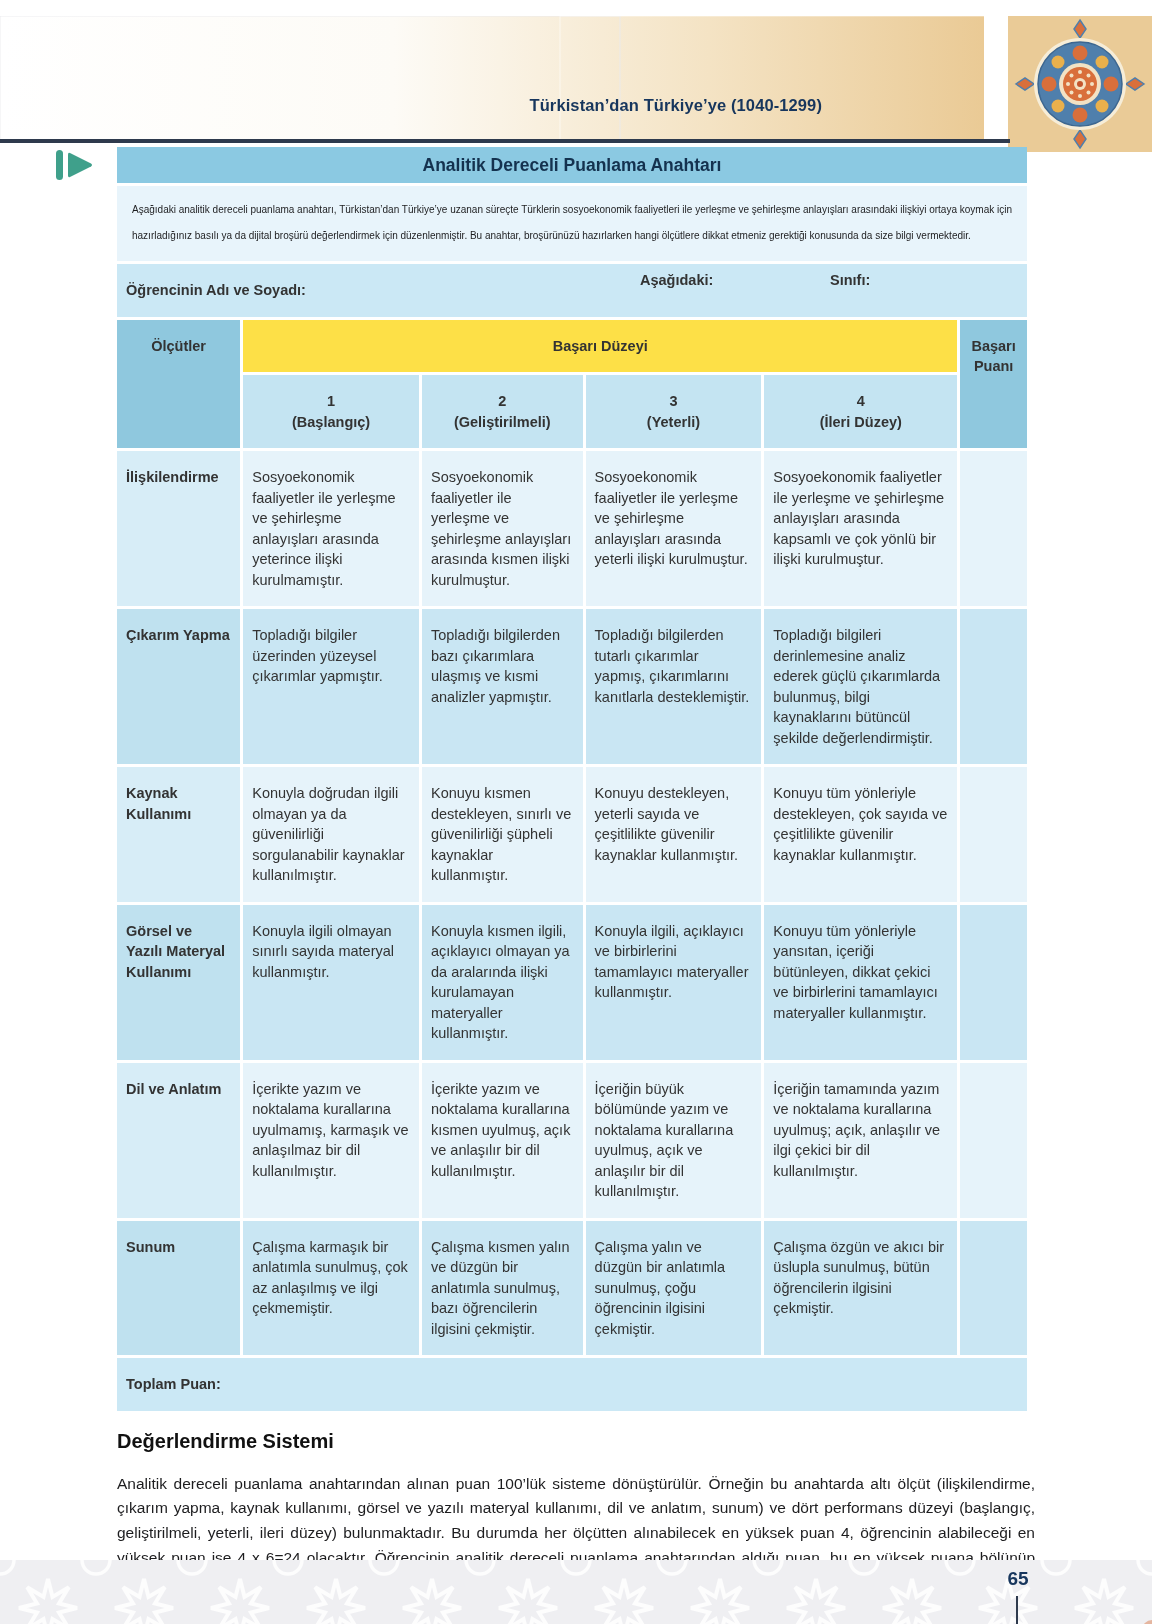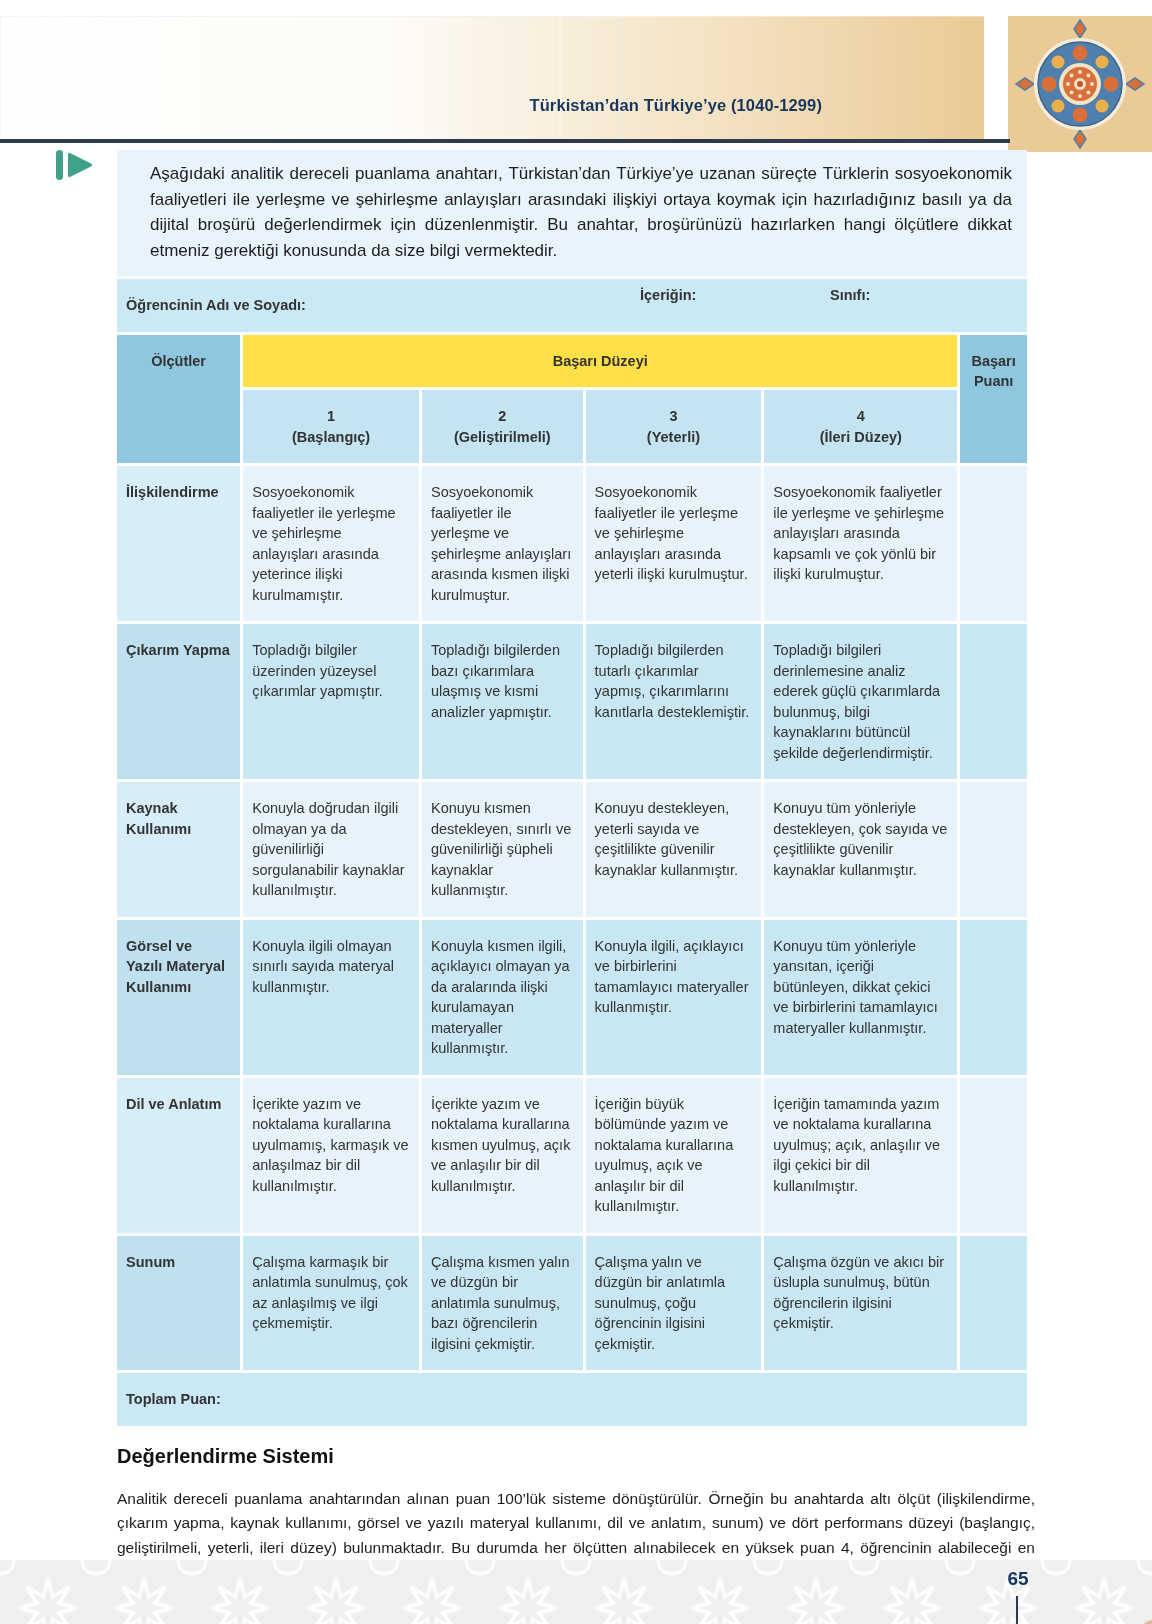--- a/index.html
+++ b/index.html
@@ -30,22 +30,22 @@
 
   
   .content { position:absolute; left:117px; top:147px; width:910px; }
   .marker { position:absolute; left:55px; top:149px; }
 
   .title-bar {
     height:36px; line-height:36px; background:#8bc9e2; text-align:center;
     font-size:17.5px; font-weight:bold; color:#14324f;
   }
   .intro {
-    margin-top:3px; background:#e8f4fb; padding:11px 15px 13px 33px;
-    font-size:17px; line-height:25.5px; color:#1d1d1f; text-align:justify;
+    margin-top:3px; background:#e8f4fb; padding:11px 15px 13px 15px;
+    font-size:10px; line-height:25.5px; color:#1d1d1f; text-align:justify;
   }
 
   
   table.rubric { border-collapse:separate; border-spacing:3px; width:916px; table-layout:fixed; margin-left:-3px; margin-top:0; }
   table.rubric td { vertical-align:top; padding:16px 9px; font-size:14.5px; line-height:20.5px; color:#333; }
   td.meta { background:#cbe8f5; font-weight:bold; color:#0f2740; font-size:15px; padding:6px 10px; height:18px; position:relative; }
   td.hdrblue {
     background:#8fc8de; text-align:center; vertical-align:middle;
     font-weight:bold; color:#0f2740; font-size:15.5px; line-height:20px;
   }
@@ -164,38 +164,39 @@
     <div class="band-rule"></div>
   </header>
 
   <svg class="marker" width="42" height="32" viewBox="0 0 42 32" aria-hidden="true">
     <rect x="1" y="1" width="7" height="30" rx="3.5" fill="#3fa08b"></rect>
     <path d="M15,4 L36,14.5 Q38,16 36,17.5 L15,28 Q13,29 13,26.5 L13,5.5 Q13,3 15,4 Z" fill="#3fa08b"></path>
   </svg>
 
   <main class="content">
 
+    <div class="title-bar">Analitik Dereceli Puanlama Anahtarı</div>
 
     <div class="intro">Aşağıdaki analitik dereceli puanlama anahtarı, Türkistan’dan Türkiye’ye uzanan süreçte Türklerin sosyoekonomik faaliyetleri ile yerleşme ve şehirleşme anlayışları arasındaki ilişkiyi ortaya koymak için hazırladığınız basılı ya da dijital broşürü değerlendirmek için düzenlenmiştir. Bu anahtar, broşürünüzü hazırlarken hangi ölçütlere dikkat etmeniz gerektiği konusunda da size bilgi vermektedir.</div>
 
     <table class="rubric">
       <colgroup>
         <col style="width:122px">
           <col style="width:174px">
           <col style="width:159px">
         <col style="width:174px">
           <col style="width:191px">
           <col style="width:66px">
       </colgroup>
       <tbody>
 
       <tr>
         <td class="meta" colspan="6">
           <span>Öğrencinin Adı ve Soyadı:</span>
-          <span class="slot-number">İçeriğin:</span>
+          <span class="slot-number">Aşağıdaki:</span>
           <span class="slot-class">Sınıfı:</span>
         </td>
       </tr>
 
       <tr>
         <td class="hdrblue" rowspan="2">Ölçütler</td>
         <td class="band-hdr" colspan="4">Başarı Düzeyi</td>
         <td class="hdrblue" rowspan="2">Başarı Puanı</td>
       </tr>
       <tr>

